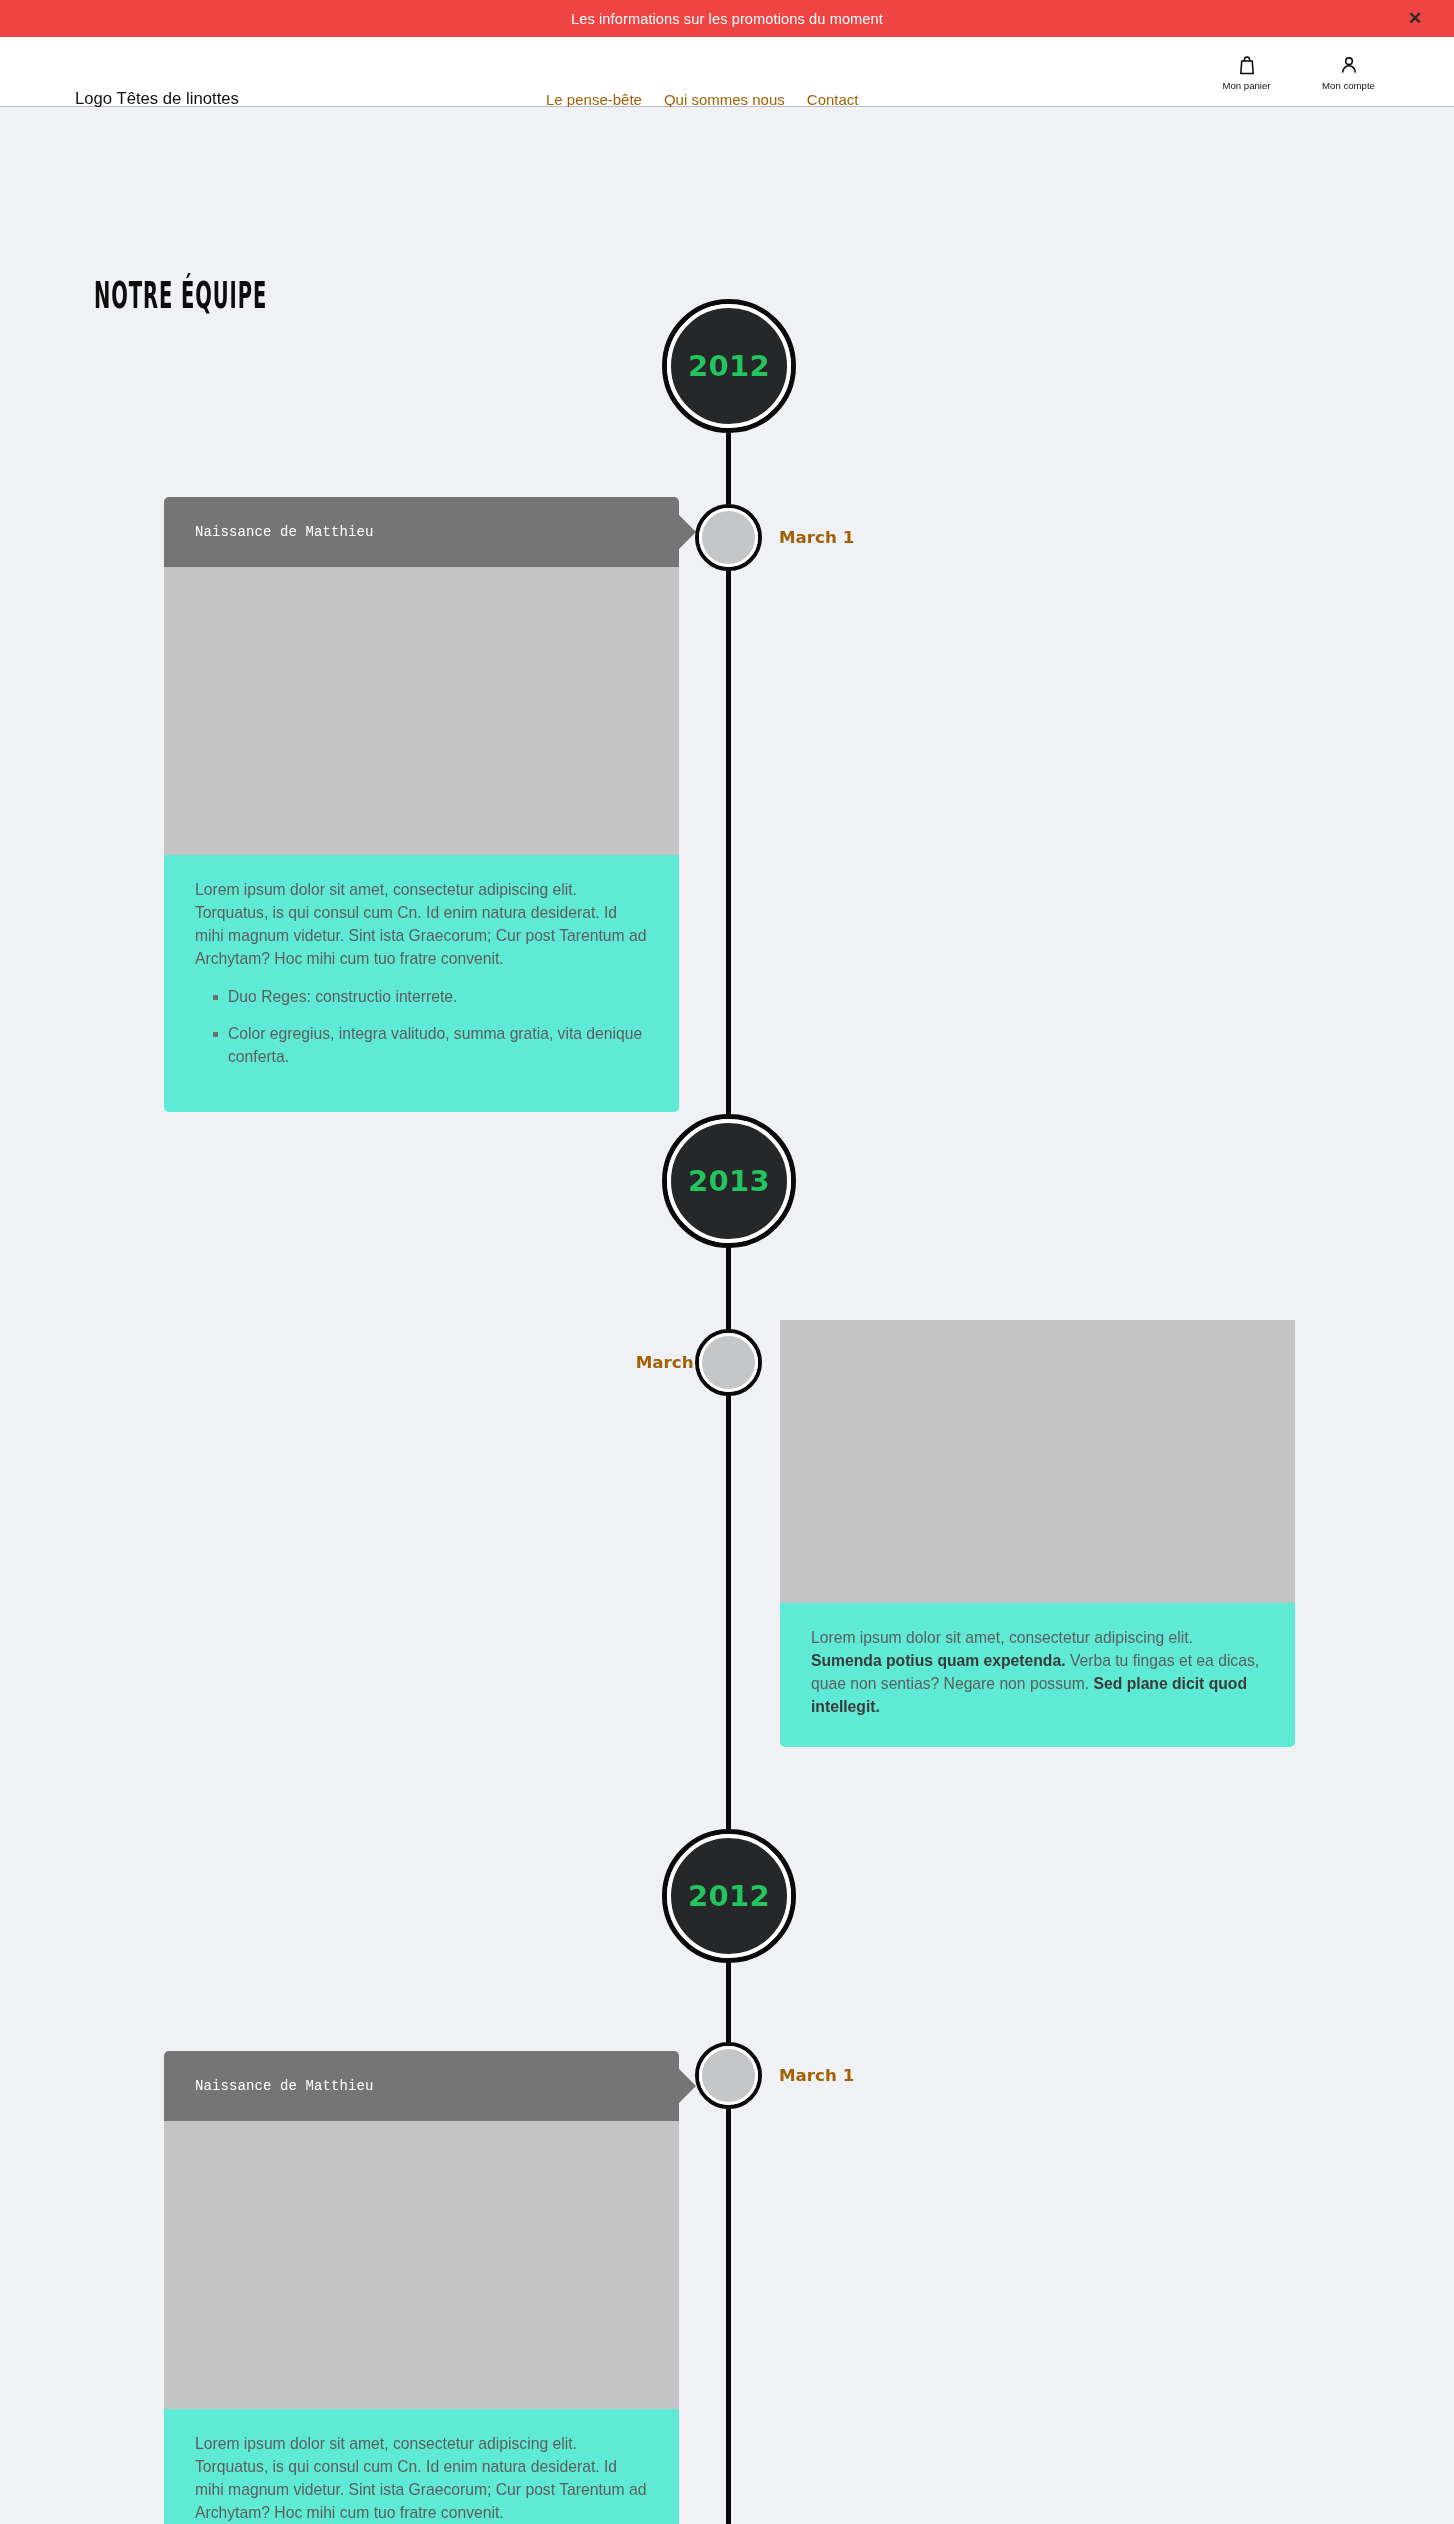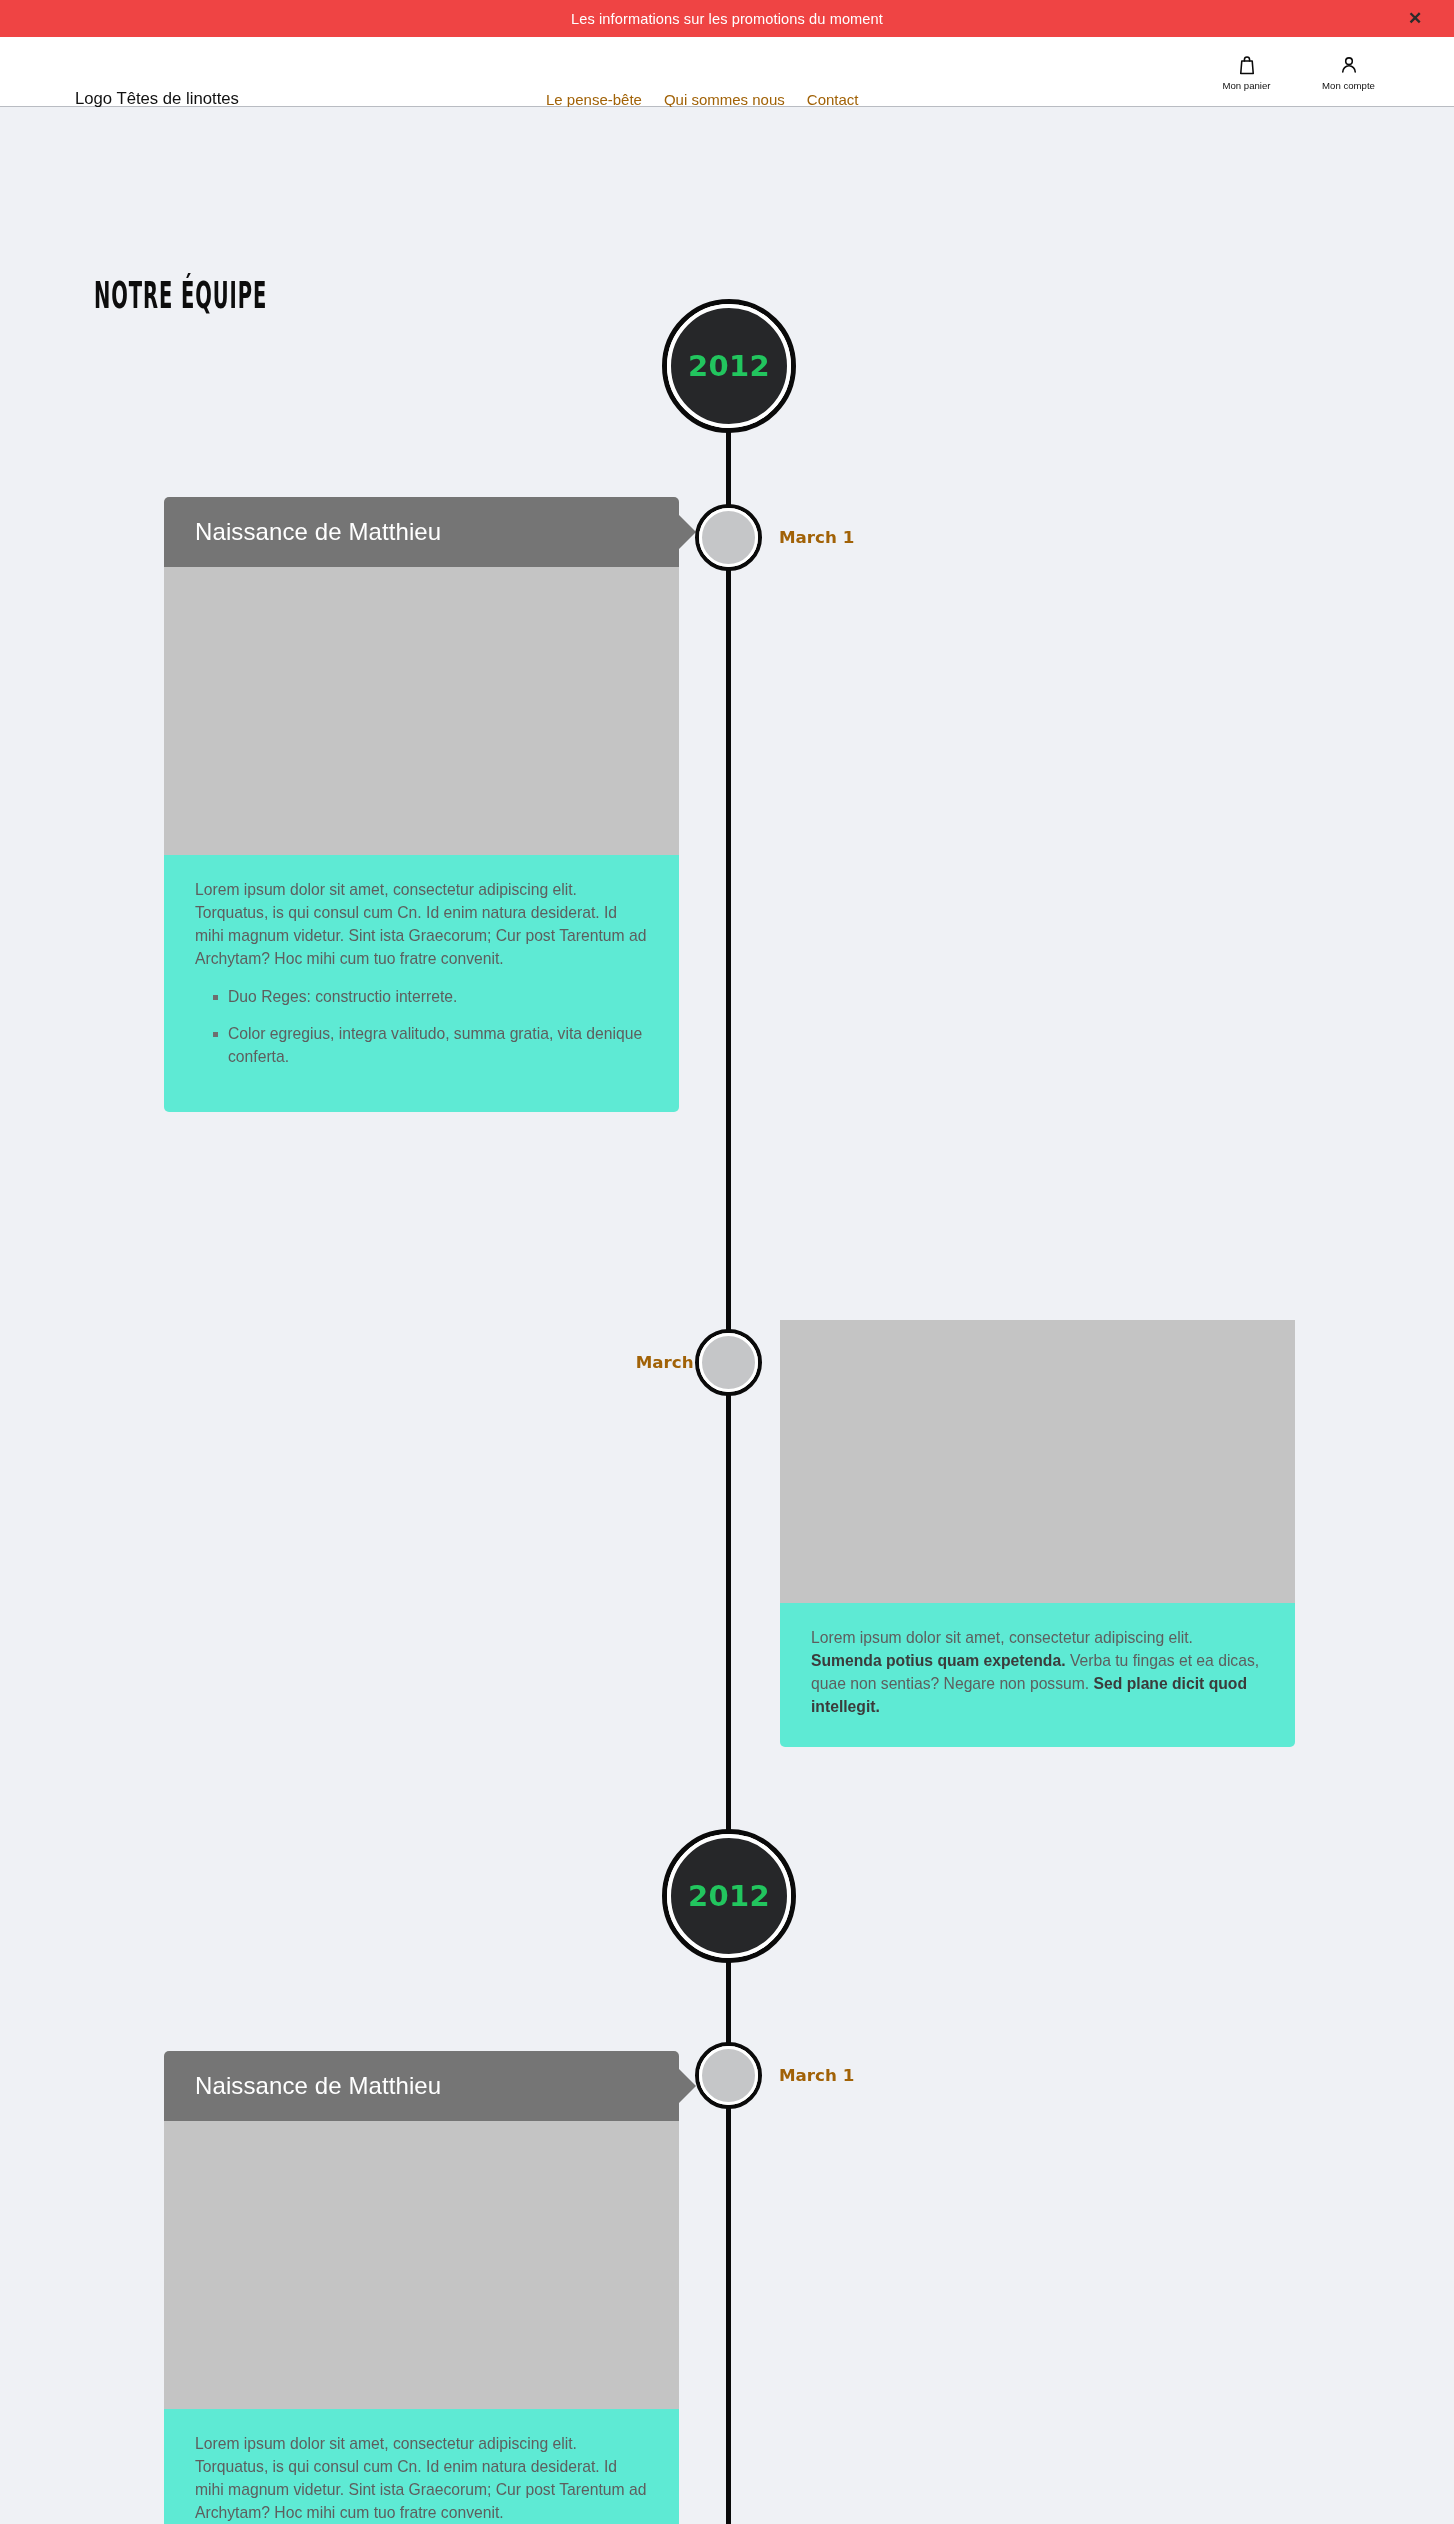--- a/index.html
+++ b/index.html
@@ -217,22 +217,22 @@
   .card-header {
     position: relative;
     height: 70px;
     border-radius: 5px 5px 0 0;
     display: flex;
     align-items: center;
     padding: 0 31px;
   }
   .card-header-title {
     color: #ffffff;
-    font-size: 24px;
-    font-family: Liberation Sans, sans-serif;
+    font-size: 14px;
+    font-family: Liberation Mono, monospace;
     letter-spacing: 0.1px;
   }
   .card-header .arrow {
     position: absolute;
     top: 50%;
     transform: translateY(-50%);
     width: 0; height: 0;
     border-top: 17px solid transparent;
     border-bottom: 17px solid transparent;
   }
@@ -321,20 +321,25 @@
   <h1 class="page-title">NOTRE ÉQUIPE</h1>
 
   <div class="timeline">
     <div class="timeline-axis"></div>
 
     <div class="year-badge" style="top:192px">
       <div class="year-badge-inner">
         <span class="year-badge-label">2012</span>
       </div>
     </div>
+    <div class="year-badge" style="top:1007px">
+      <div class="year-badge-inner">
+        <span class="year-badge-label">2013</span>
+      </div>
+    </div>
     <div class="year-badge" style="top:1722px">
       <div class="year-badge-inner">
         <span class="year-badge-label">2012</span>
       </div>
     </div>
 
     <div class="node-dot" style="top:397px">
       <div class="node-dot-inner"></div>
     </div>
     <div class="node-date right" style="top:420px">March 1</div>

